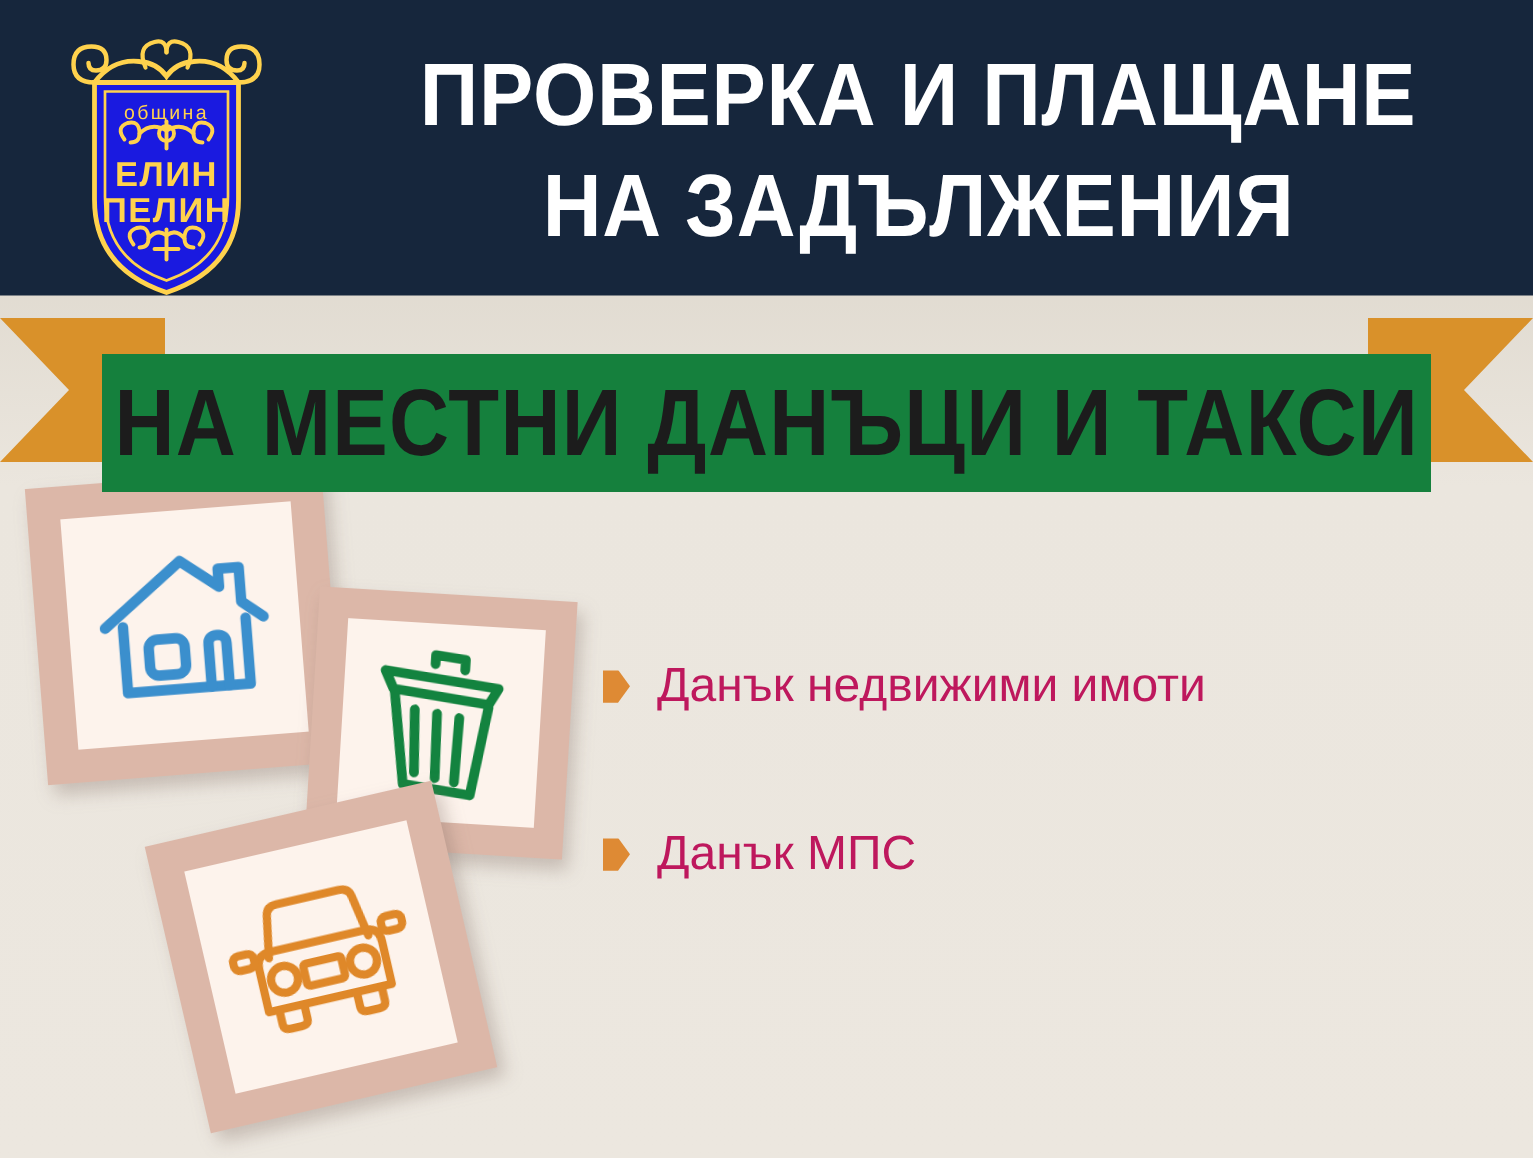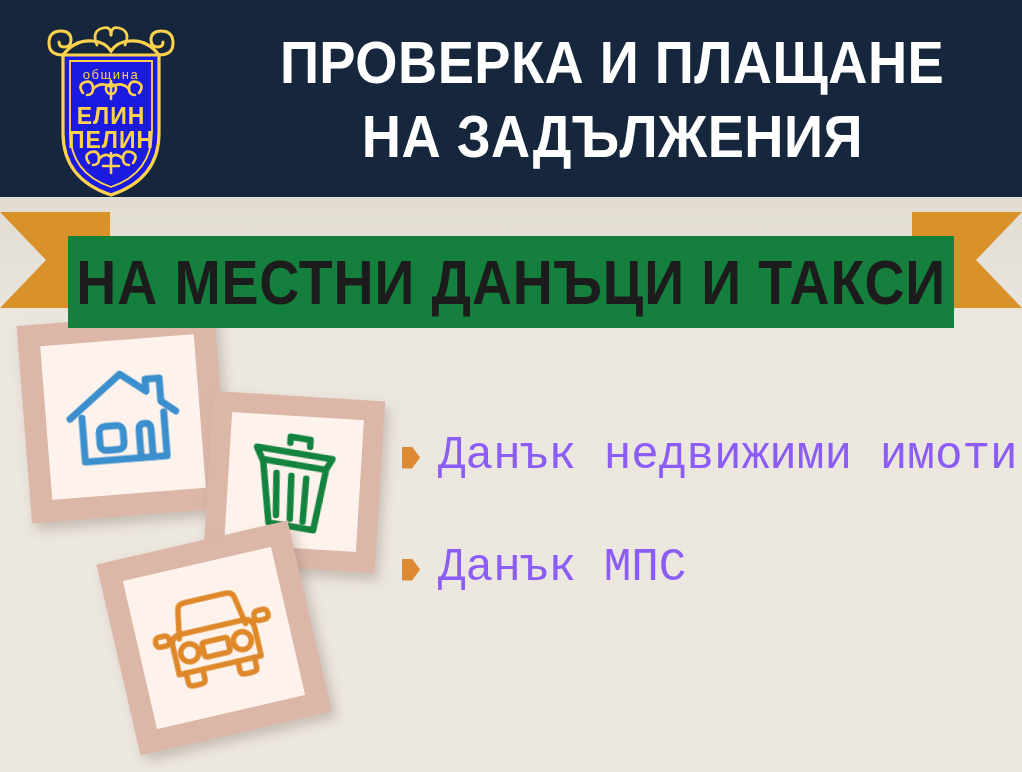--- a/index.html
+++ b/index.html
@@ -118,23 +118,23 @@
     display:flex; align-items:center; margin-bottom:60px; height:52px;
   }
   .bullet-row:last-child{ margin-bottom:0; }
   .bullet-marker{
     flex:0 0 auto;
     width:18px; height:22px; margin-right:18px; margin-top:3px;
     background:#de8a34;
     clip-path:polygon(0 0, 10px 0, 18px 11px, 10px 22px, 0 22px);
   }
   .bullet-text{
-    font-family:Liberation Mono, monospace;
-    font-size:46px;
-    color:#8b5cf6;
+    font-family:Liberation Sans, sans-serif;
+    font-size:32px;
+    color:#be185d;
     line-height:1;
     white-space:nowrap;
   }
 </style>
 </head>
 <body>
 
 <div id="header-bar"></div>
 
 <div id="logo-wrap">

